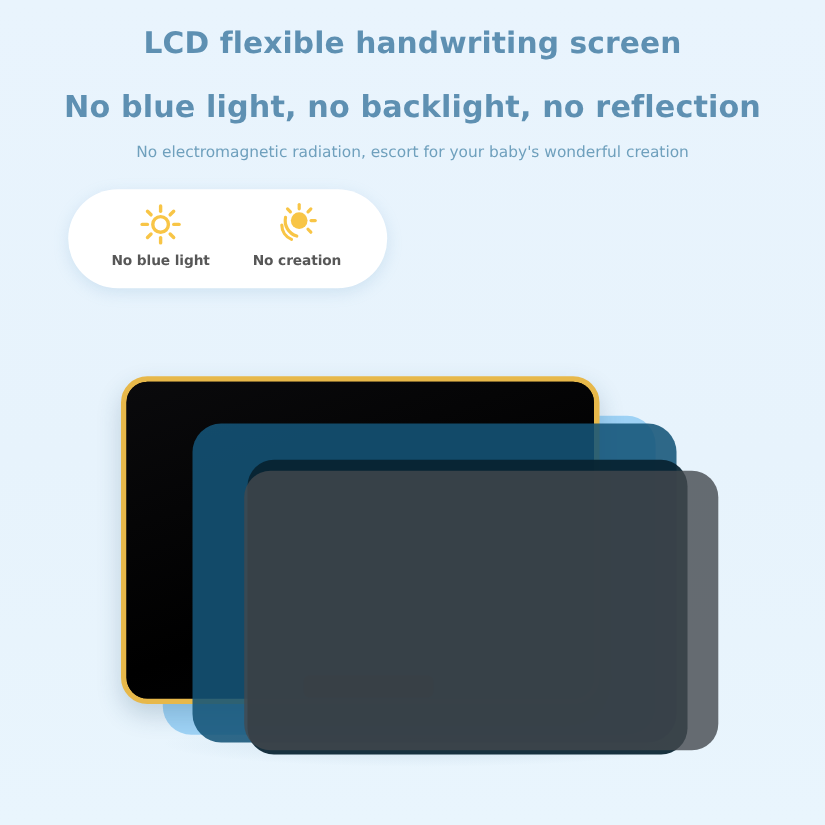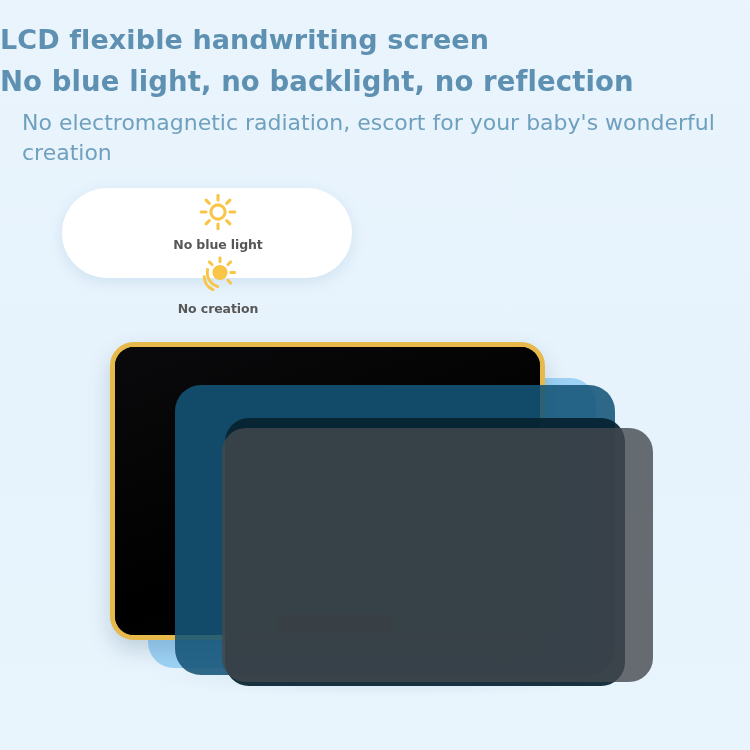--- a/index.html
+++ b/index.html
@@ -22,60 +22,60 @@
     background: linear-gradient(180deg, #e9f4fd 0%, #e7f3fc 55%, #e9f5fd 100%);
     overflow: hidden;
   }
 
   
   .headings {
     position: absolute;
     top: 22px;
     left: 0;
     width: 750px;
+    text-align: center;
   }
   .h-line1, .h-line2 {
     font-weight: bold;
     color: #5e90b2;
     letter-spacing: 0.1px;
   }
   .h-line1 {
     font-size: 27px;
     line-height: 36px;
   }
   .h-line2 {
     font-size: 27.5px;
     line-height: 38px;
-    margin-top: 4px;
+    margin-top: 20px;
   }
   .sub {
     margin-top: 8px;
-    font-size: 22px;
+    font-size: 14px;
     line-height: 30px;
     color: #6fa0bd;
     font-weight: normal;
     padding: 0 22px;
   }
 
   
   .pill {
     position: absolute;
     left: 62px;
-    top: 188px;
+    top: 172px;
     width: 290px;
     height: 90px;
     background: #ffffff;
     border-radius: 45px;
     box-shadow: 0 4px 14px rgba(120, 170, 205, 0.22);
     display: flex;
     align-items: center;
     justify-content: flex-start;
     box-sizing: border-box;
     padding-left: 22px;
-    flex-direction: column;
   }
   .feature {
     width: 124px;
     height: 74px;
     display: flex;
     flex-direction: column;
     align-items: center;
     justify-content: flex-start;
   }
   .feature .ficon {

